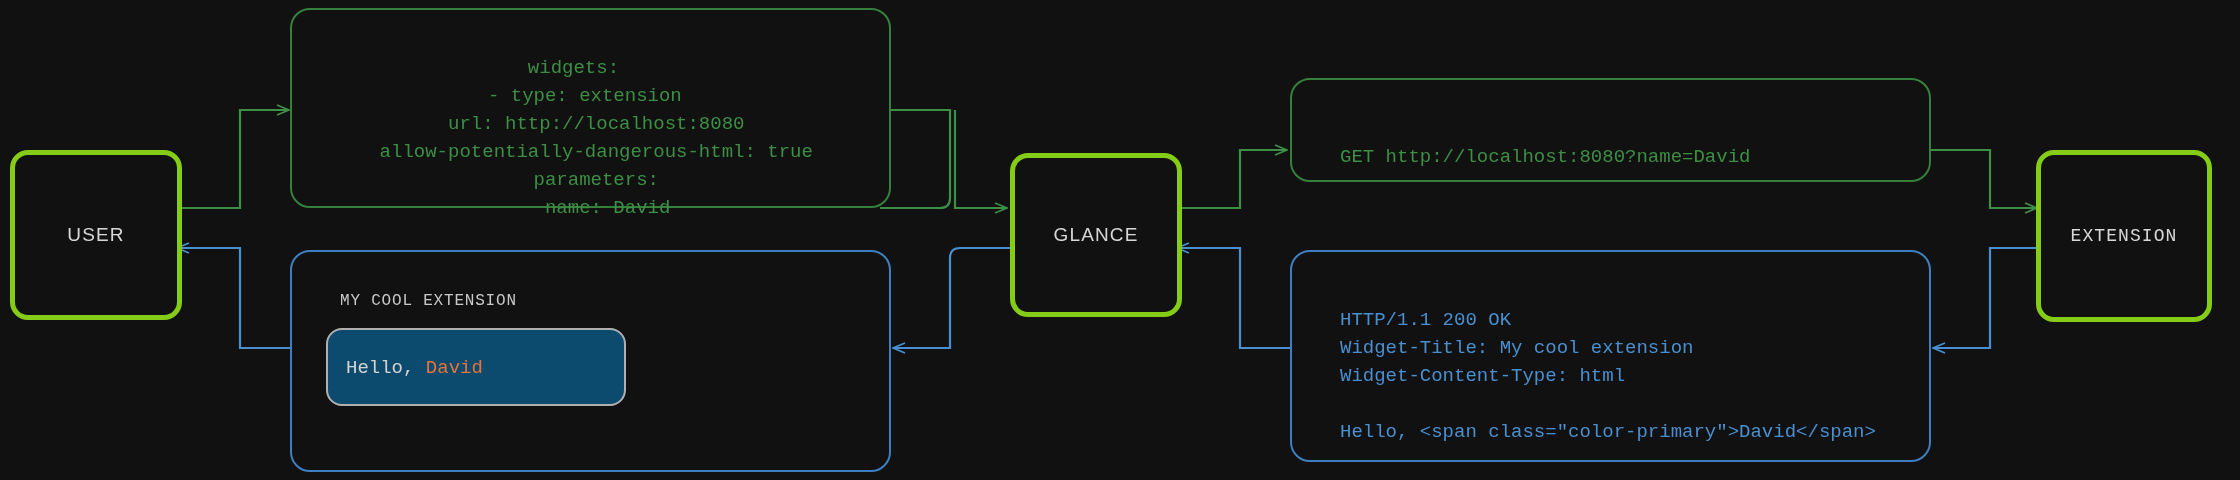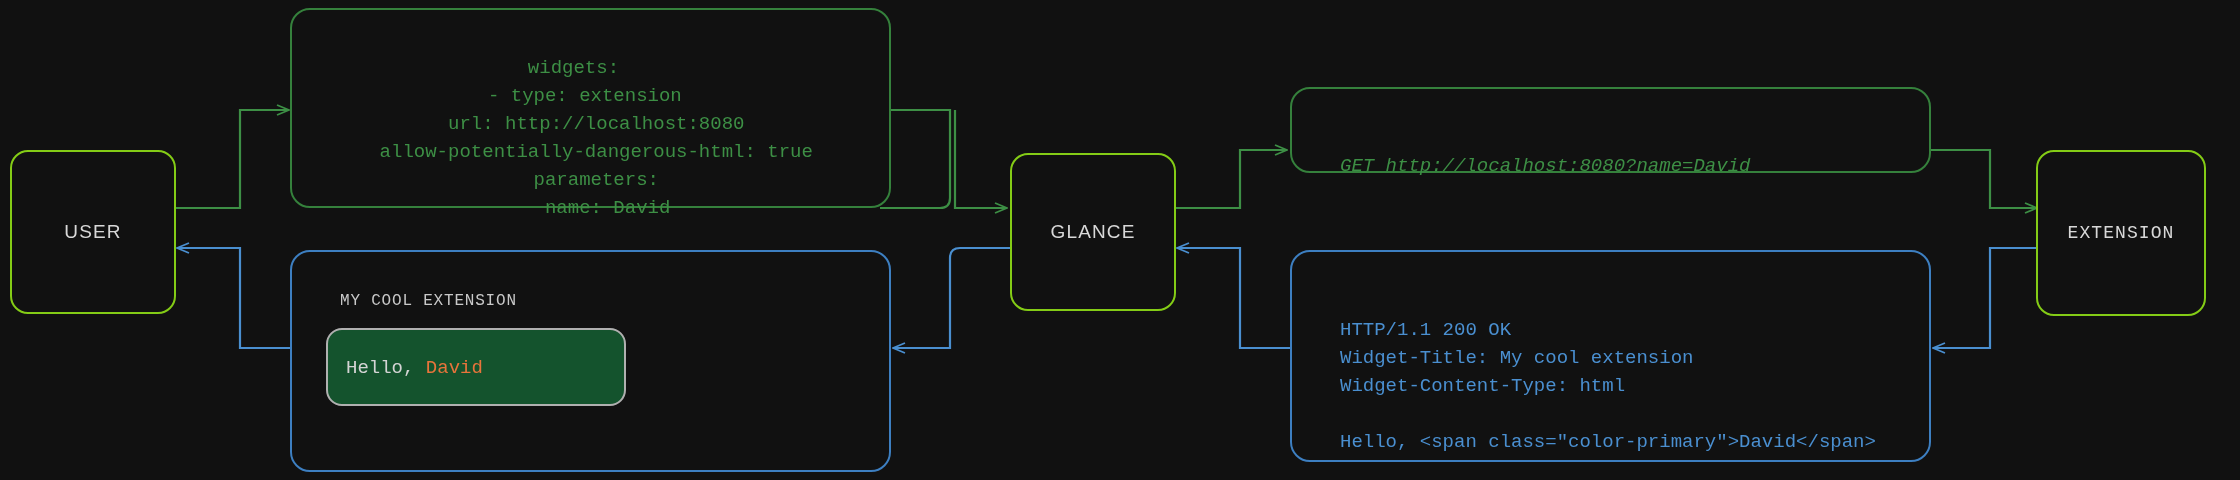--- a/index.html
+++ b/index.html
@@ -19,21 +19,21 @@
     position: absolute;
     left: 0; top: 0;
     width: 2240px;
     height: 480px;
     pointer-events: none;
   }
 
   
   .node {
     position: absolute;
-    border: 2px solid #84cc16;
+    border: 5px solid #84cc16;
     border-radius: 18px;
     background: #111111;
     display: flex;
     align-items: center;
     justify-content: center;
     color: #d8d8d8;
     letter-spacing: 0.06em;
   }
   .node.sans {
     font-family: "Liberation Sans", "DejaVu Sans", sans-serif;
@@ -69,21 +69,21 @@
     top: 26px;
   }
   .get-code {
     position: absolute;
     left: 48px;
     top: 45px;
   }
   .resp-code {
     position: absolute;
     left: 48px;
-    top: 46px;
+    top: 36px;
   }
 
   
   .widget-title {
     position: absolute;
     left: 48px;
     top: 40px;
     font-family: "Liberation Mono", "DejaVu Sans Mono", monospace;
     font-size: 16px;
     color: #c9c9c9;
@@ -91,21 +91,21 @@
     white-space: pre;
   }
   .widget-card {
     position: absolute;
     left: 34px;
     top: 76px;
     width: 300px;
     height: 78px;
     border: 2px solid #b0b0b0;
     border-radius: 16px;
-    background: #14532d;
+    background: #0c4a6e;
     box-sizing: border-box;
   }
   .widget-card-text {
     position: absolute;
     left: 18px;
     top: 27px;
     font-family: "Liberation Mono", "DejaVu Sans Mono", monospace;
     font-size: 19px;
     color: #d4d4d4;
     white-space: pre;
@@ -160,21 +160,21 @@
 
   <div class="panel green" style="left:290px; top:8px; width:601px; height:200px;text-align:center;">
     <pre class="code green yaml-code">widgets:
   - type: extension
     url: http://localhost:8080
     allow-potentially-dangerous-html: true
     parameters:
       name: David</pre>
   </div>
 
-  <div class="panel green" style="left:1290px; top:87px; width:641px; height:86px;font-style:italic;">
+  <div class="panel green" style="left:1290px; top:78px; width:641px; height:104px;">
     <pre class="code green get-code">GET http://localhost:8080?name=David</pre>
   </div>
 
   <div class="panel blue" style="left:1290px; top:250px; width:641px; height:212px;">
     <pre class="code blue resp-code">HTTP/1.1 200 OK
 Widget-Title: My cool extension
 Widget-Content-Type: html
 
 Hello, &lt;span class="color-primary"&gt;David&lt;/span&gt;</pre>
   </div>

